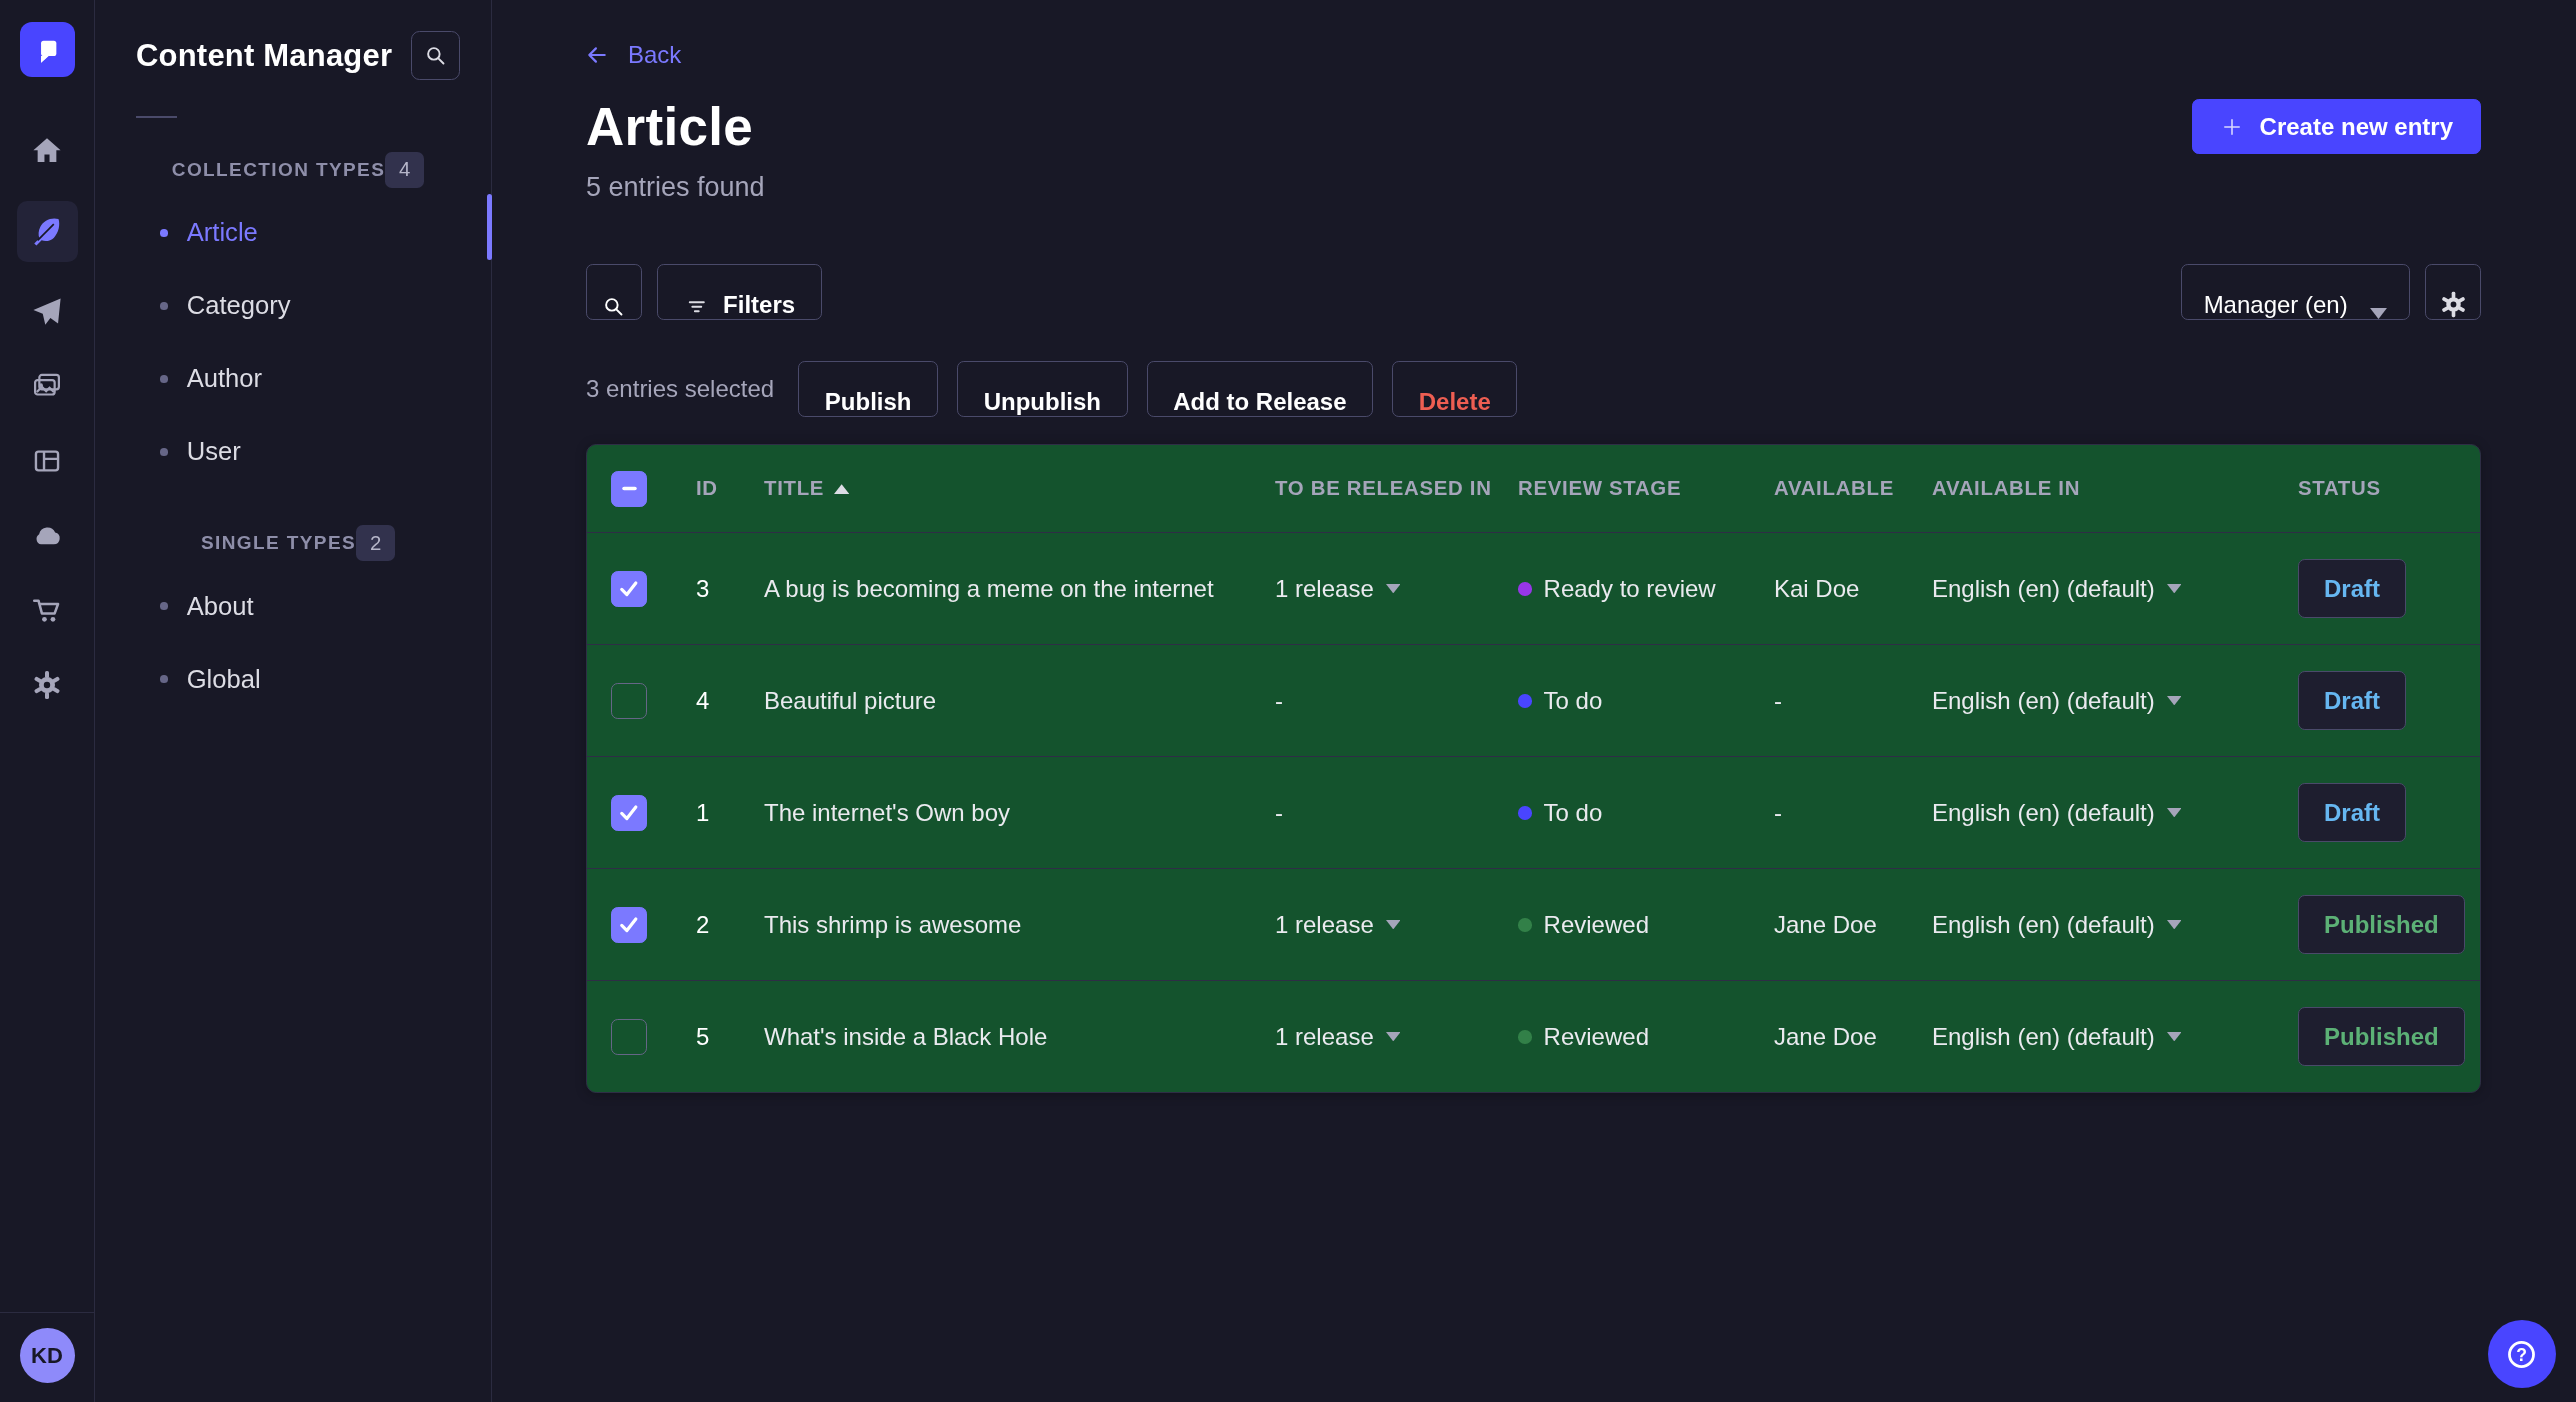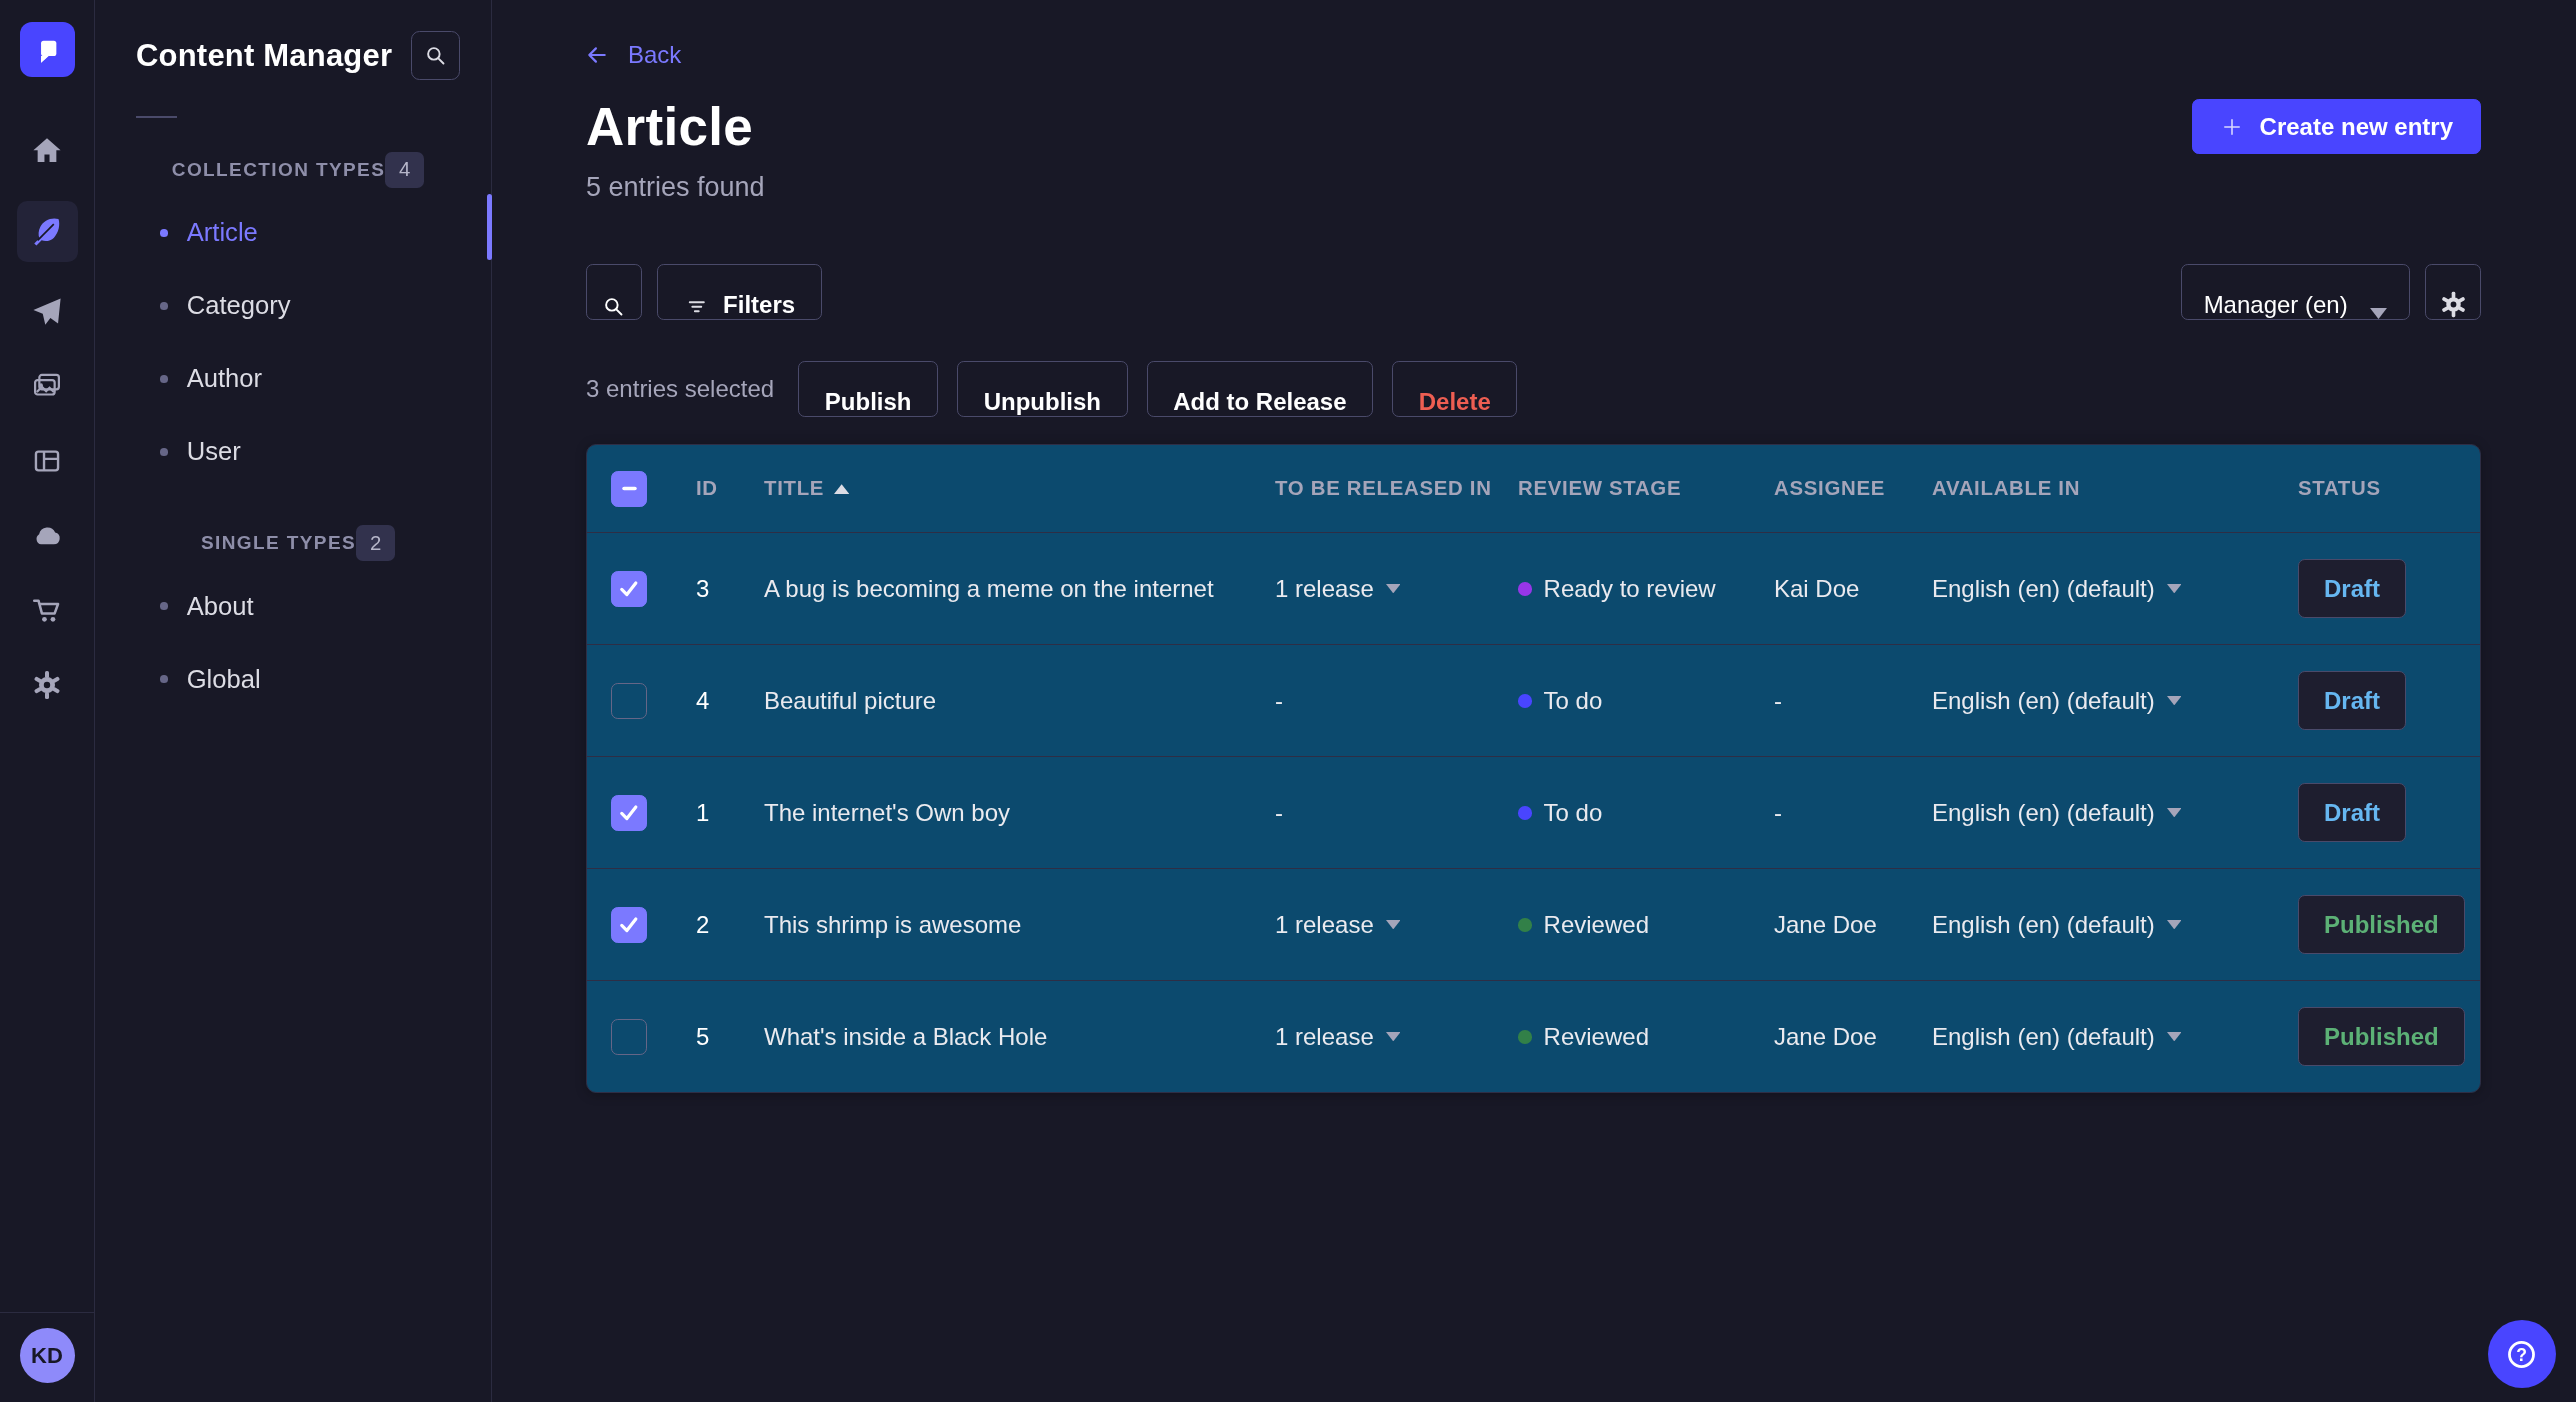--- a/index.html
+++ b/index.html
@@ -98,21 +98,21 @@
   .locale-select { font-weight:400; gap:22px; padding:0 22px; }
   .chev { color:#a5a5ba; }
 
   .selection-row { display:flex; align-items:center; gap:19px; margin-top:41px; }
   .selection-text { font-size:24px; color:#a5a5ba; margin-right:5.1px; }
   .btn-outline .danger { color:#ee5e52; }
   .btn-danger-text { color:#ee5e52; }
 
   
   .table-card {
-    margin-top:27px; background:#0c4a6e; border:0.9px solid #2e2e45; border-radius:10.2px;
+    margin-top:27px; background:#14532d; border:0.9px solid #2e2e45; border-radius:10.2px;
     overflow:hidden; box-shadow:0 1.7px 10.2px rgba(0,0,0,.25);
   }
   .thead, .trow {
     display:grid;
     grid-template-columns:85px 68px 511px 243px 256px 158px 366px auto;
     align-items:center; padding-left:24px;
   }
   .thead { height:87px; }
   .trow { height:112px; border-top:0.9px solid #2e2e45; }
   .th {
@@ -408,21 +408,21 @@
         </div>
       <div class="th">ID</div>
       <div class="th">
         <span>TITLE</span>
         <svg width="15.3" height="10.2" style="color:#dcdce4" viewBox="0 0 18 12">
             <use href="#i-sort-asc"></use>
           </svg>
       </div>
       <div class="th">TO BE RELEASED IN</div>
       <div class="th">REVIEW STAGE</div>
-      <div class="th">ASSIGNEE</div>
+      <div class="th">AVAILABLE</div>
       <div class="th">AVAILABLE IN</div>
       <div class="th">STATUS</div>
     </div>
 
     <div class="trow">
       <div>
           <div class="checkbox checked">
             <svg width="25.6" height="25.6" viewBox="0 0 30 30">
               <use href="#i-check"></use>
             </svg>

